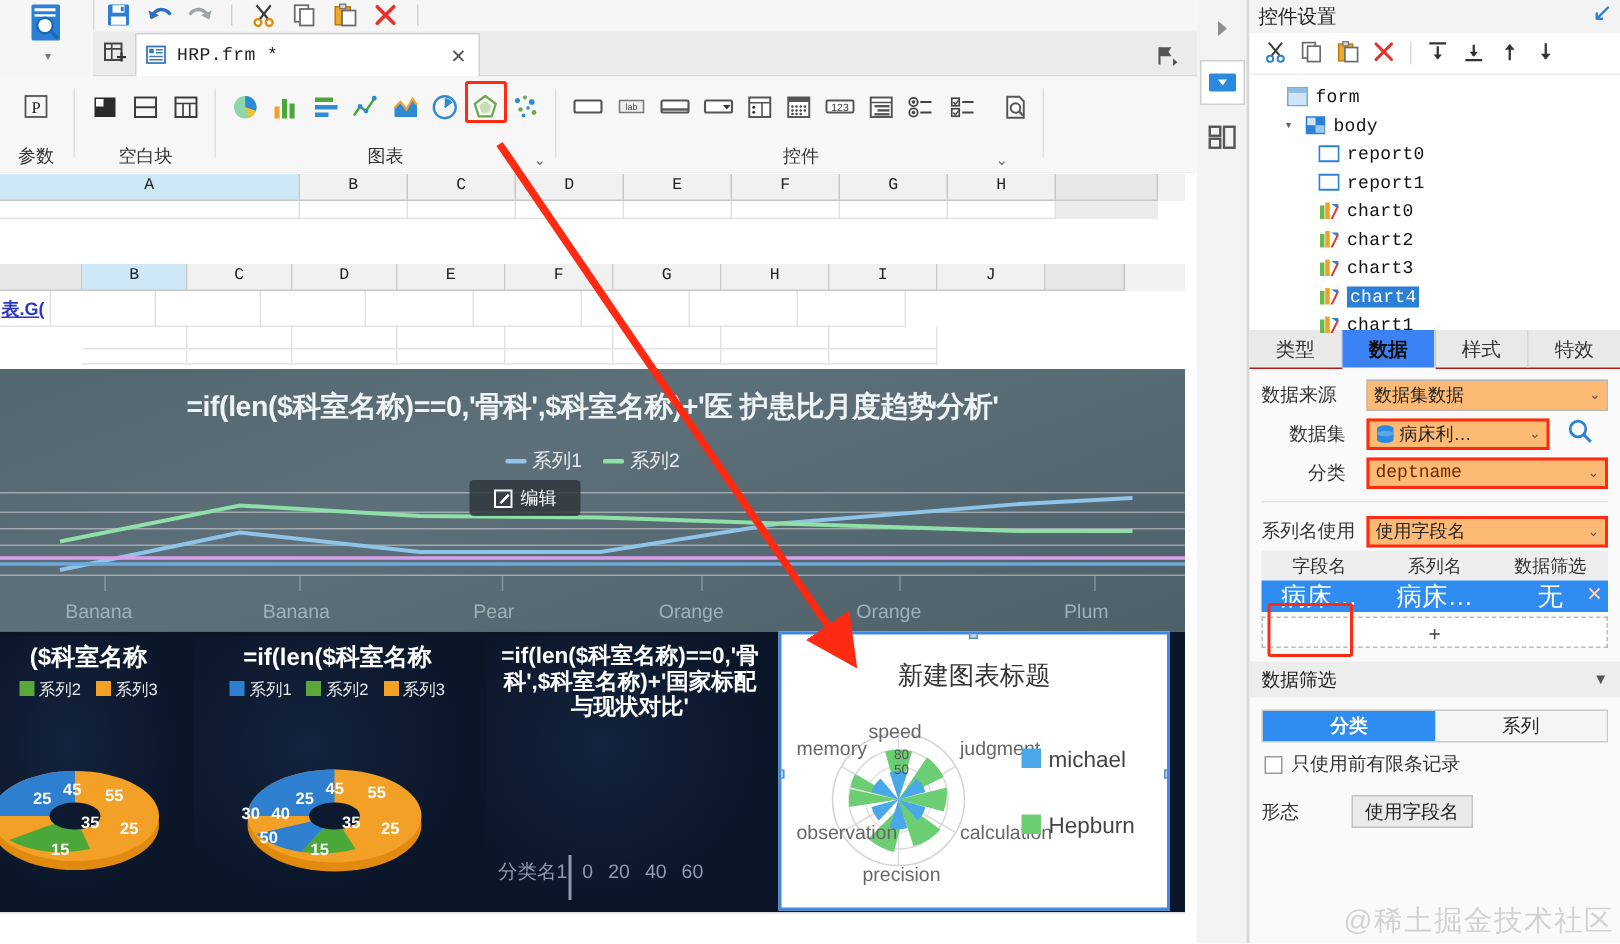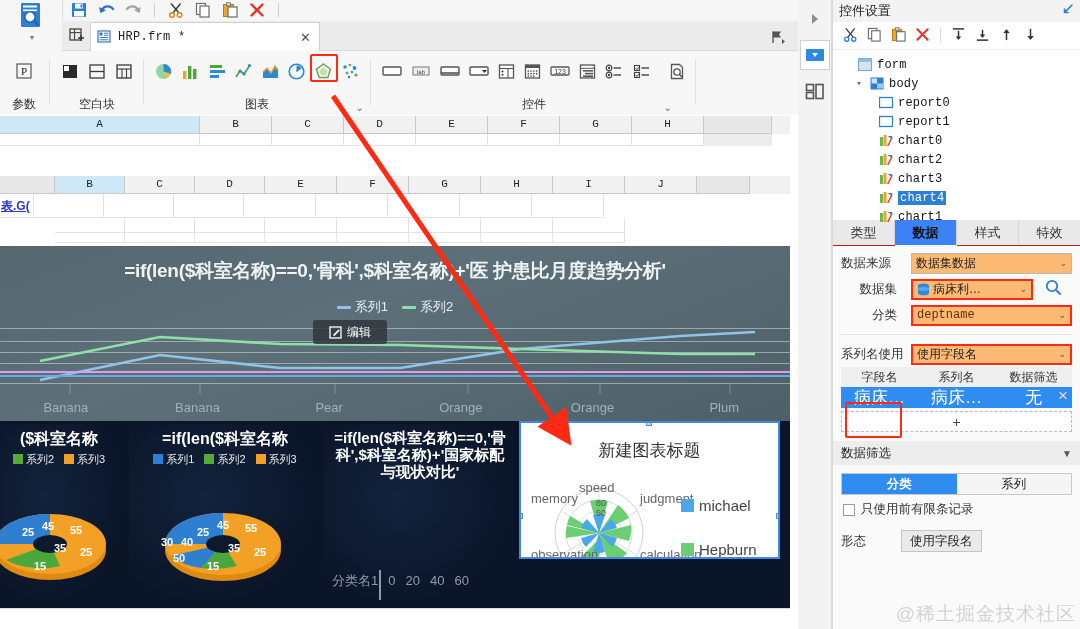--- a/index.html
+++ b/index.html
@@ -626,21 +626,21 @@
       <div style="position:absolute; left:8px; bottom:16px; display:flex; align-items:baseline; gap:10px; color:#8d9bb0; font-size:13px;">
         <span>分类名1</span>
         <span>0</span>
         <span>20</span>
         <span>40</span>
         <span>60</span>
       </div>
       <div style="position:absolute; left:55px; bottom:6px; width:2px; height:30px; background:#8d9bb0;"></div>
     </div>
 
-    <div class="thumb selected" style="left:519px; width:261px; top:0; height:138px;">
+    <div class="thumb selected" style="left:519px; width:261px; top:0; height:186px;">
       <div style="color:#333; font-size:17px; text-align:center; padding-top:16px;">新建图表标题</div>
       <svg width="261" height="130" style="position:absolute; left:0; top:48px;">
         <g transform="translate(78,62)">
           <circle r="44" fill="none" stroke="#d2d2d2" stroke-width="1"></circle>
           <circle r="33" fill="none" stroke="#d8d8d8" stroke-width="1"></circle>
           <circle r="22" fill="none" stroke="#e0e0e0" stroke-width="1"></circle>
           <circle r="11" fill="none" stroke="#e4e4e4" stroke-width="1"></circle>
           <g stroke="#dcdcdc" stroke-width="1">
             <line x1="0" y1="0" x2="0" y2="-44"></line>
               <line x1="0" y1="0" x2="38" y2="-22"></line>

